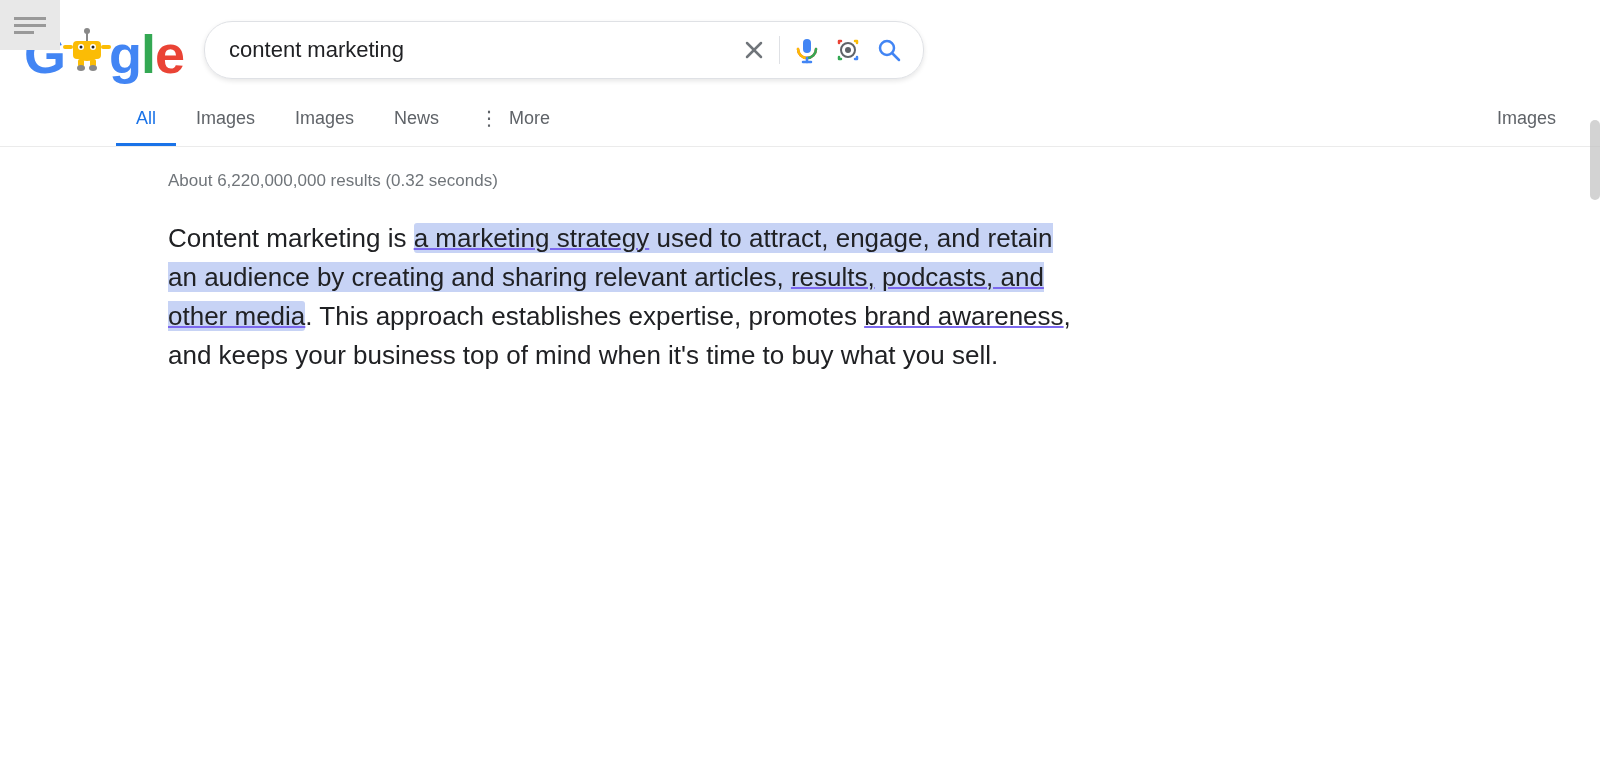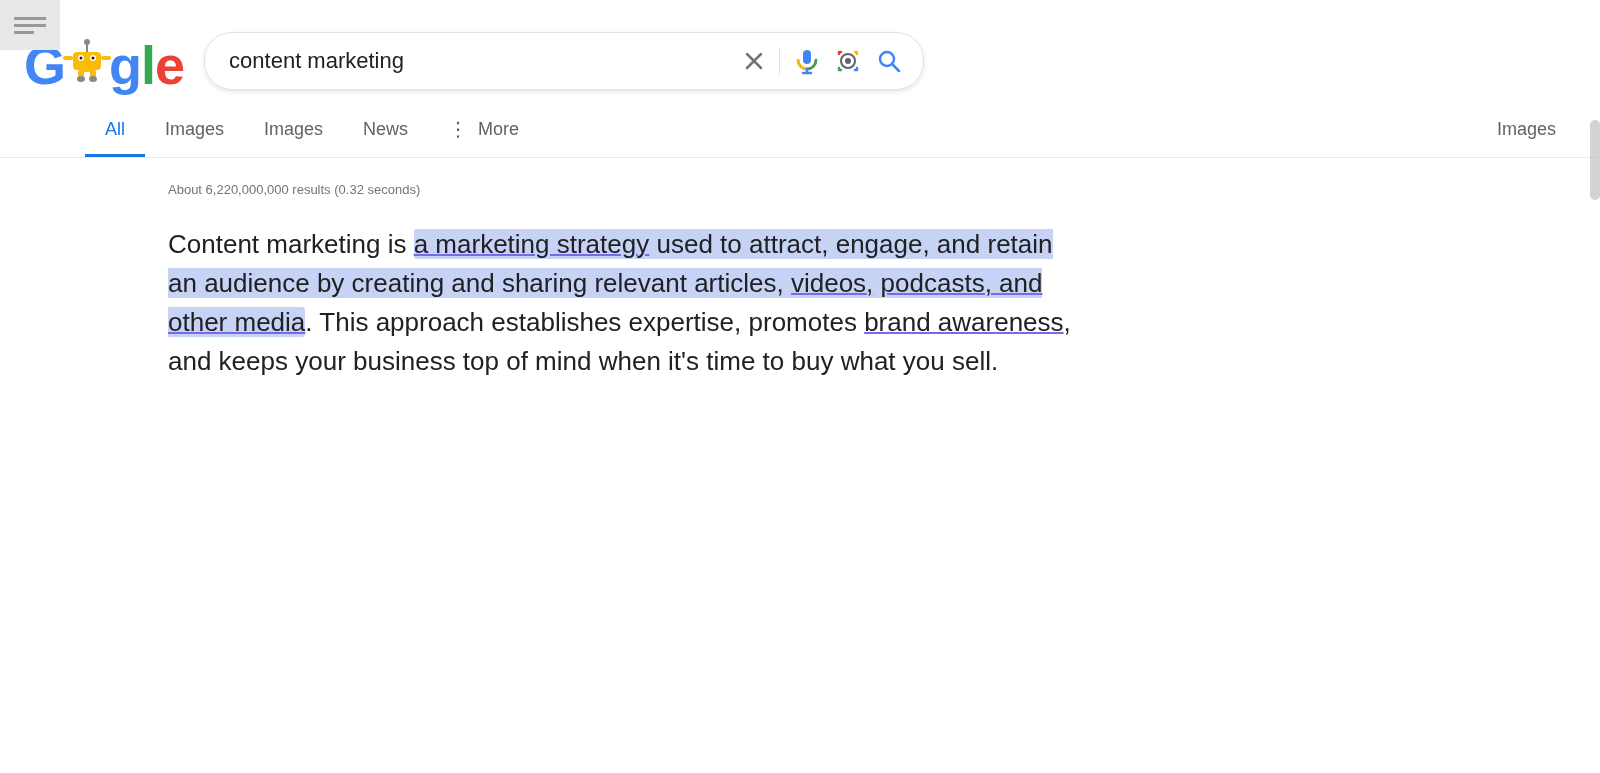--- a/index.html
+++ b/index.html
@@ -6,21 +6,21 @@
     body {
       font-family: Arial, sans-serif;
       background: #fff;
       color: #202124;
     }
 
     
     .header {
       display: flex;
       align-items: center;
-      padding: 26px 24px 0 24px;
+      padding: 15px 24px 0 24px;
       gap: 20px;
     }
 
     .logo-area {
       display: flex;
       align-items: center;
       flex-shrink: 0;
     }
 
     .search-bar-wrap {
@@ -75,21 +75,21 @@
     
     .lens-icon { width: 28px; height: 28px; }
 
     
     .search-icon { width: 28px; height: 28px; }
 
     
     .nav-tabs {
       display: flex;
       align-items: center;
-      padding: 0 24px 0 85px;
+      padding: 0 24px 0 116px;
       border-bottom: 1px solid #ebebeb;
       margin-top: 8px;
       gap: 0;
     }
 
     .nav-tab {
       display: flex;
       align-items: center;
       padding: 12px 20px 14px 20px;
       font-size: 18px;
@@ -111,21 +111,21 @@
     .tools-tab {
       margin-left: auto;
     }
 
     
     .results-area {
       padding: 24px 24px 24px 168px;
     }
 
     .results-count {
-      font-size: 13px;
+      font-size: 17px;
       color: #70757a;
       margin-bottom: 28px;
     }
 
     .snippet-text {
       font-size: 26px;
       line-height: 1.5;
       color: #202124;
       max-width: 920px;
     }
@@ -310,18 +310,18 @@
   </a>
   <a class="nav-tab tools-tab" href="#">
     <span>Images</span>
   </a>
 </nav>
 
 <div class="results-area">
   <div class="results-count">About 6,220,000,000 results (0.32 seconds)</div>
 
   <div class="snippet-text">
-    <span>Content marketing is </span><span class="highlight"><span class="underline-purple">a marketing strategy</span> used to attract, engage, and retain an audience by creating and sharing relevant articles, <span class="underline-purple">videos,</span>
+    <span>Content marketing is </span><span class="highlight"><span class="underline-purple">a marketing strategy</span> used to attract, engage, and retain an audience by creating and sharing relevant articles, <span class="underline-purple">results,</span>
       <span class="underline-purple">podcasts, and other media</span></span><span>. This approach establishes expertise,
     promotes <span class="underline-purple">brand awareness</span>, and keeps your business top of mind when
     it's time to buy what you sell.</span>
   </div>
 </div>
 
 </body></html>

